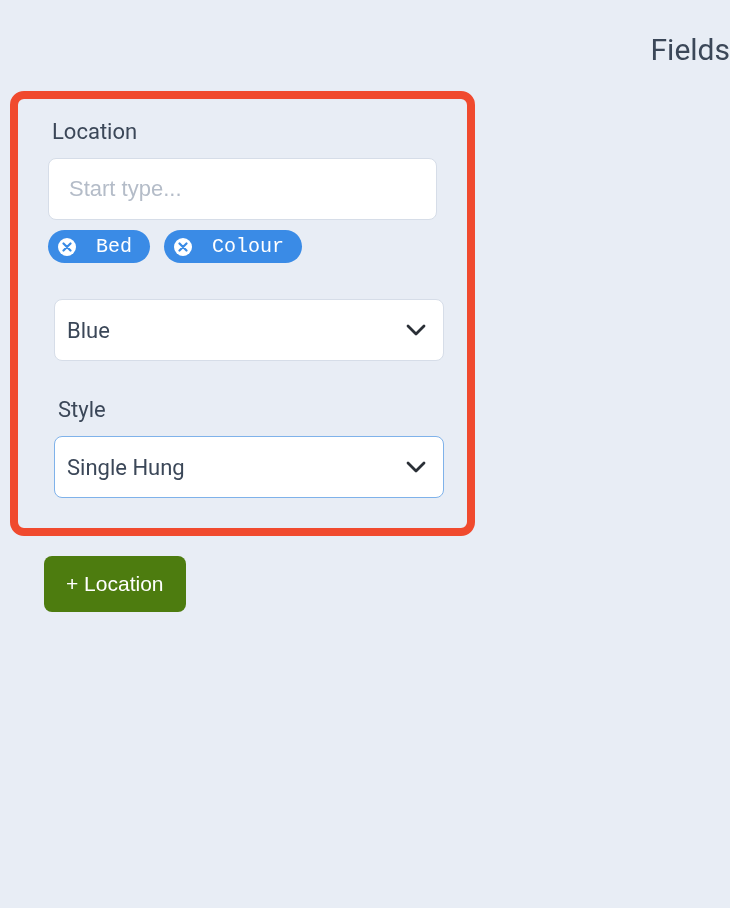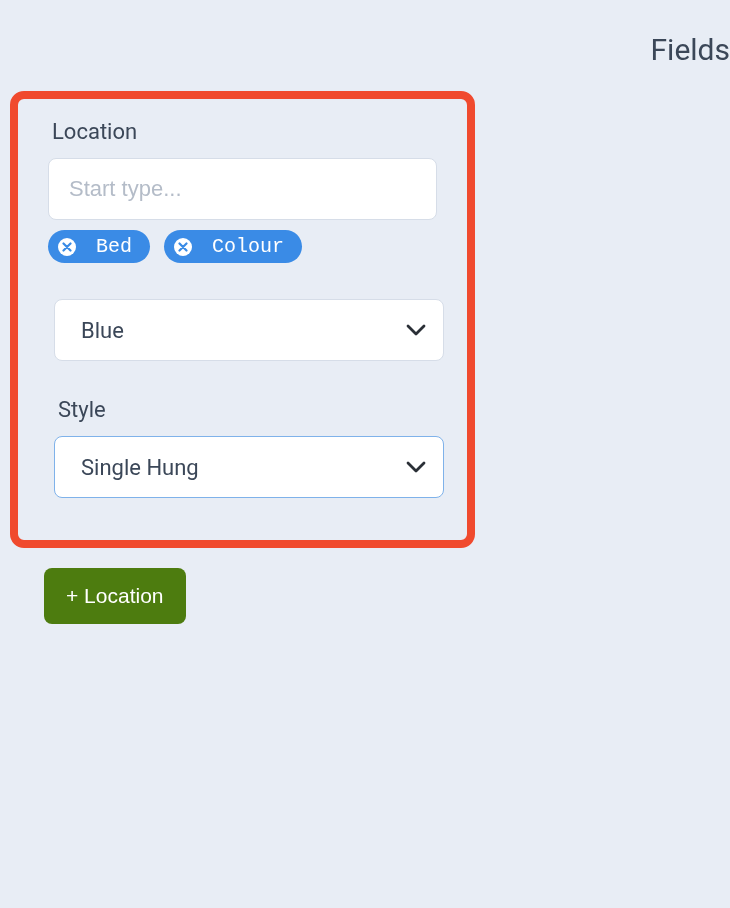--- a/index.html
+++ b/index.html
@@ -26,21 +26,21 @@
       padding: 20px 30px 30px 30px;
       width: 465px;
       border: 8px solid #f04a2e;
       border-radius: 14px;
       position: relative;
     }
     .field-group {
       margin-bottom: 36px;
     }
     .field-group:last-child {
-      margin-bottom: 12px;
+      margin-bottom: 0;
     }
     .field-label {
       font-size: 22px;
       color: #3b4758;
       margin-bottom: 14px;
       margin-left: 4px;
     }
     .indent {
       margin-left: 6px;
     }
@@ -93,21 +93,21 @@
       width: 390px;
     }
     .select-box {
       width: 100%;
       height: 62px;
       border: 1px solid #d6dde8;
       border-radius: 8px;
       background: #ffffff;
       font-size: 22px;
       color: #3b4758;
-      padding: 0 46px 0 26px;
+      padding: 0 46px 0 12px;
       display: flex;
       align-items: center;
       cursor: pointer;
     }
     .select-box.focused {
       border: 1.5px solid #7fb2ea;
     }
     .chevron-down {
       position: absolute;
       right: 18px;

